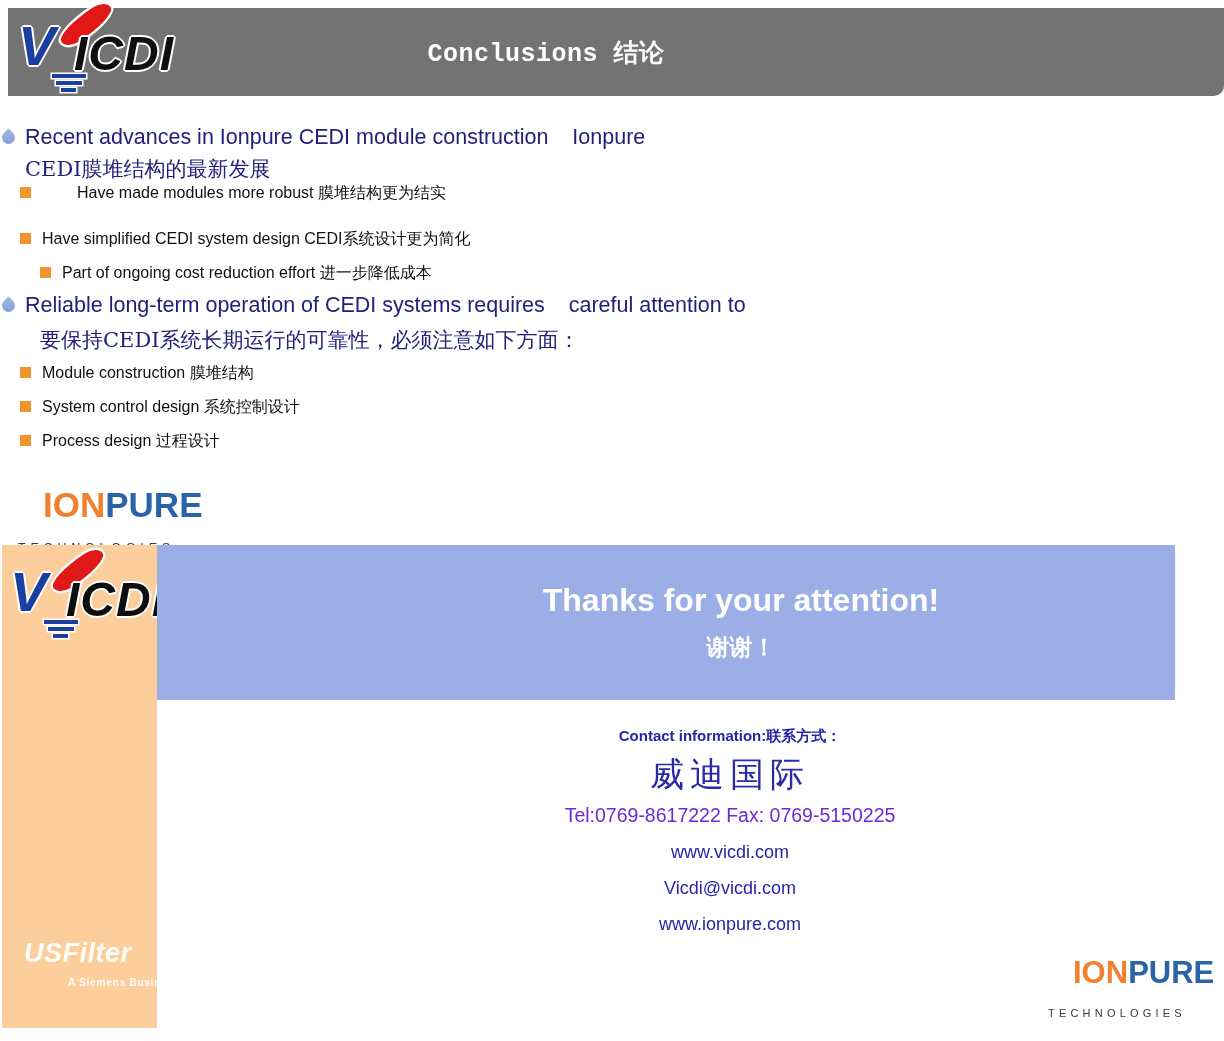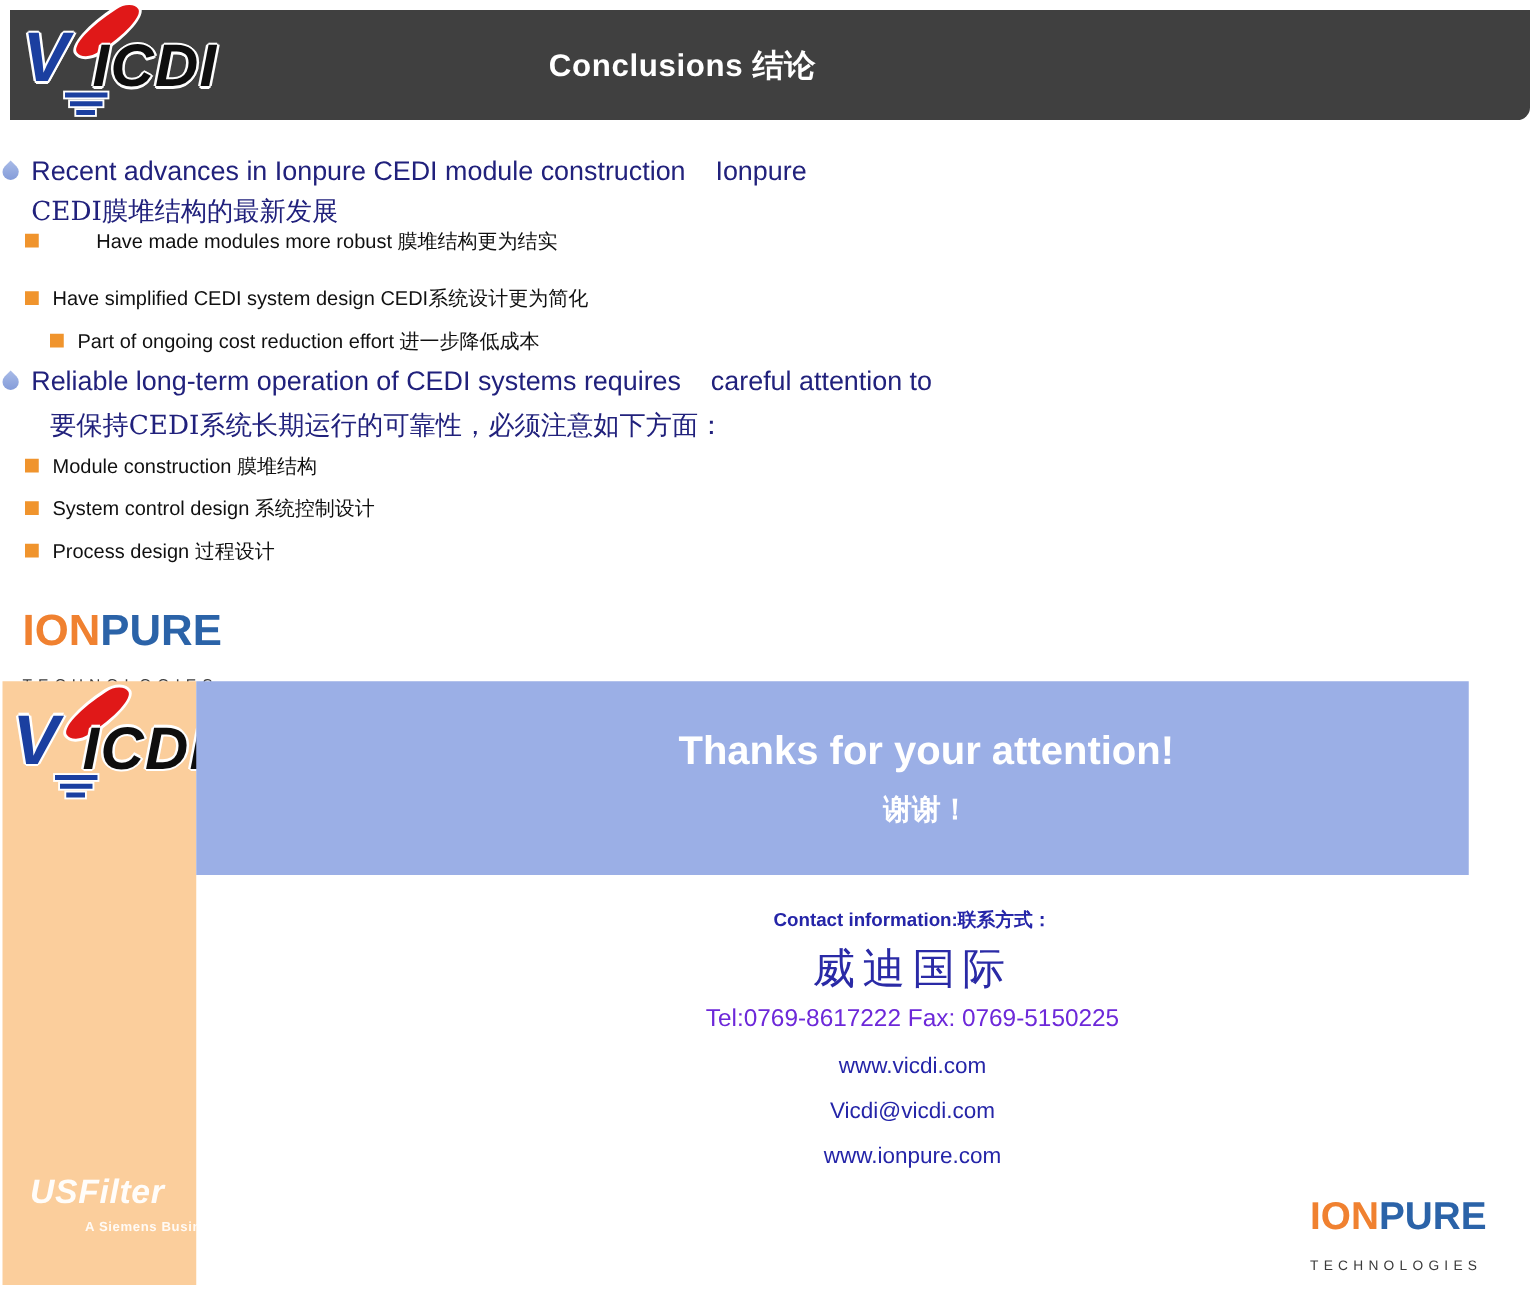--- a/index.html
+++ b/index.html
@@ -7,22 +7,23 @@
   body {
     width: 1224px; height: 1041px;
     position: relative;
     overflow: hidden;
     font-family: "Liberation Sans", sans-serif;
   }
 
   
   .header-bar {
     position: absolute; left: 8px; top: 8px; right: 0; height: 88px;
-    background: #404040;
+    background: #737373;
     border-radius: 0 0 10px 0;
+    font-family: Liberation Mono, monospace;
   }
   .header-title-wrap {
     position: absolute; left: 0; right: 140px; top: 0; bottom: 0;
     display: flex; align-items: center; justify-content: center;
   }
   .header-title {
     color: #ffffff; font-size: 25px; font-weight: bold;
     letter-spacing: 0.5px;
   }
 
@@ -79,21 +80,21 @@
   .sub-bullet { position: absolute; display: flex; align-items: flex-start; }
   .square-icon {
     width: 11px; height: 11px; margin-top: 4px; margin-right: 11px;
     background: #F0942D; flex: 0 0 11px;
   }
   .sub-text { font-size: 16px; color: #101010; white-space: pre-wrap; }
 
   
   .ionpure-logo { position: absolute; line-height: 1; }
   .ionpure-big { font-weight: bold; font-size: 35px; letter-spacing: 0; }
-  .ionpure-big .ion { color: #F08130; }
+  .ionpure-big .ion { color: #F08130; margin-left: 25px; }
   .ionpure-big .pure { color: #2B63A8; }
   .ionpure-tech {
     font-size: 12.5px; letter-spacing: 4.8px; color: #3A3A3A;
     margin-top: 20px; font-weight: 400;
   }
   .ionpure-logo.small .ionpure-big { font-size: 31px; }
   .ionpure-logo.small .ionpure-tech { font-size: 11px; letter-spacing: 4.2px; }
 
   
   .peach-col {

